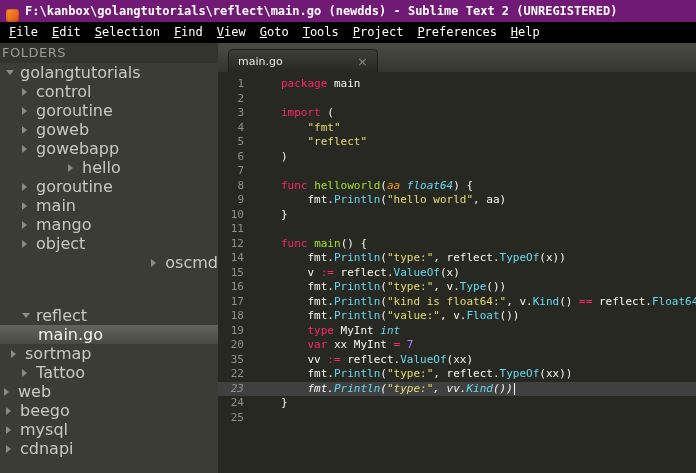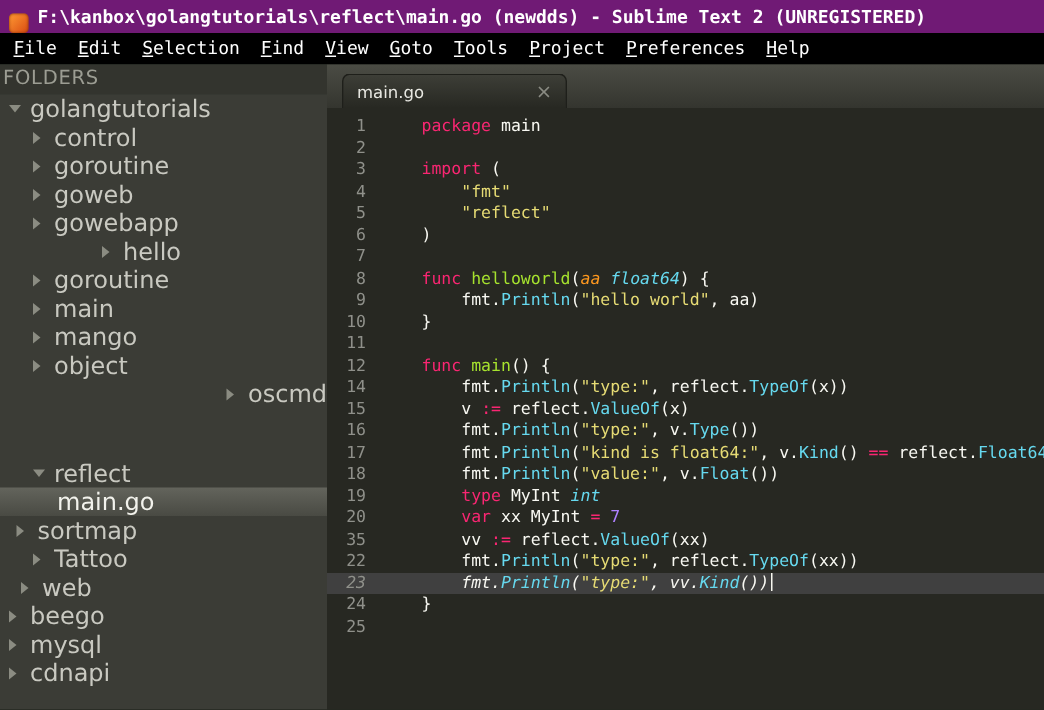--- a/index.html
+++ b/index.html
@@ -139,21 +139,21 @@
             <span class="tree-label">main.go</span>
           </div>
           <div class="tree-item" style="padding-left: 11px;">
             <span class="arrow collapsed"></span>
             <span class="tree-label">sortmap</span>
           </div>
           <div class="tree-item" style="padding-left: 22px;">
             <span class="arrow collapsed"></span>
             <span class="tree-label">Tattoo</span>
           </div>
-          <div class="tree-item" style="padding-left: 14px;">
+          <div class="tree-item" style="padding-left: 4px;">
             <span class="arrow collapsed"></span>
             <span class="tree-label">web</span>
           </div>
           <div class="tree-item" style="padding-left: 6px;">
             <span class="arrow collapsed"></span>
             <span class="tree-label">beego</span>
           </div>
           <div class="tree-item" style="padding-left: 6px;">
             <span class="arrow collapsed"></span>
             <span class="tree-label">mysql</span>

